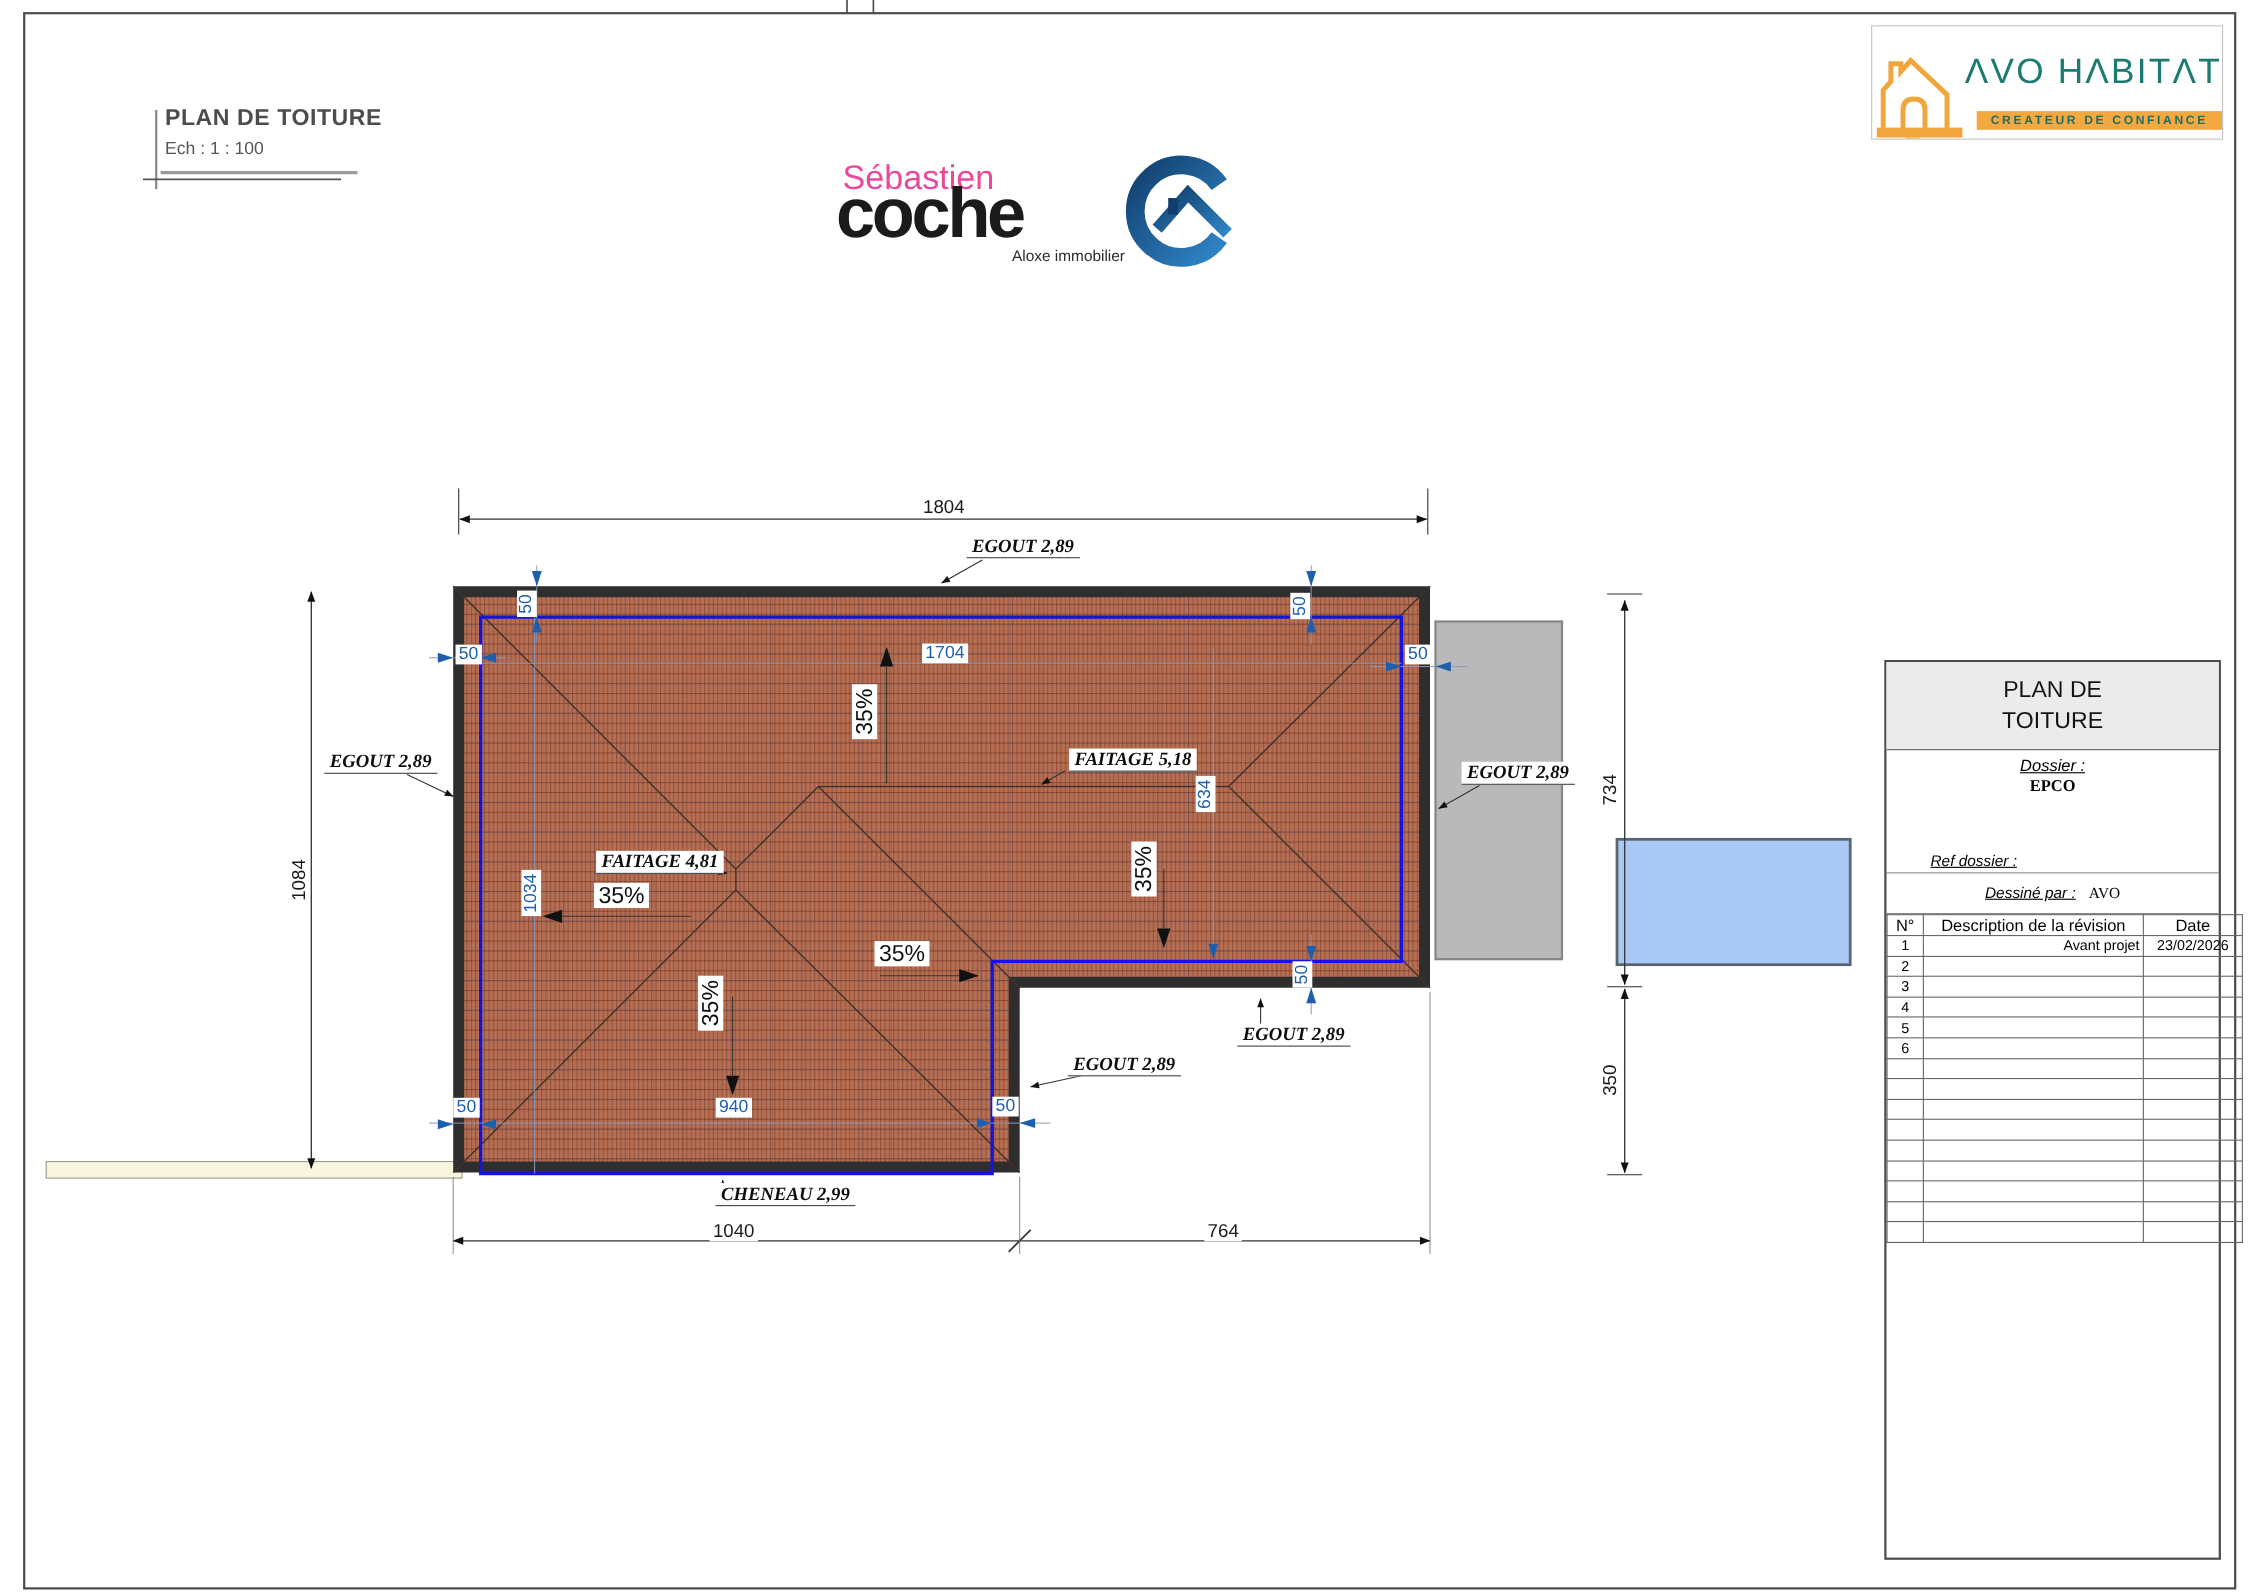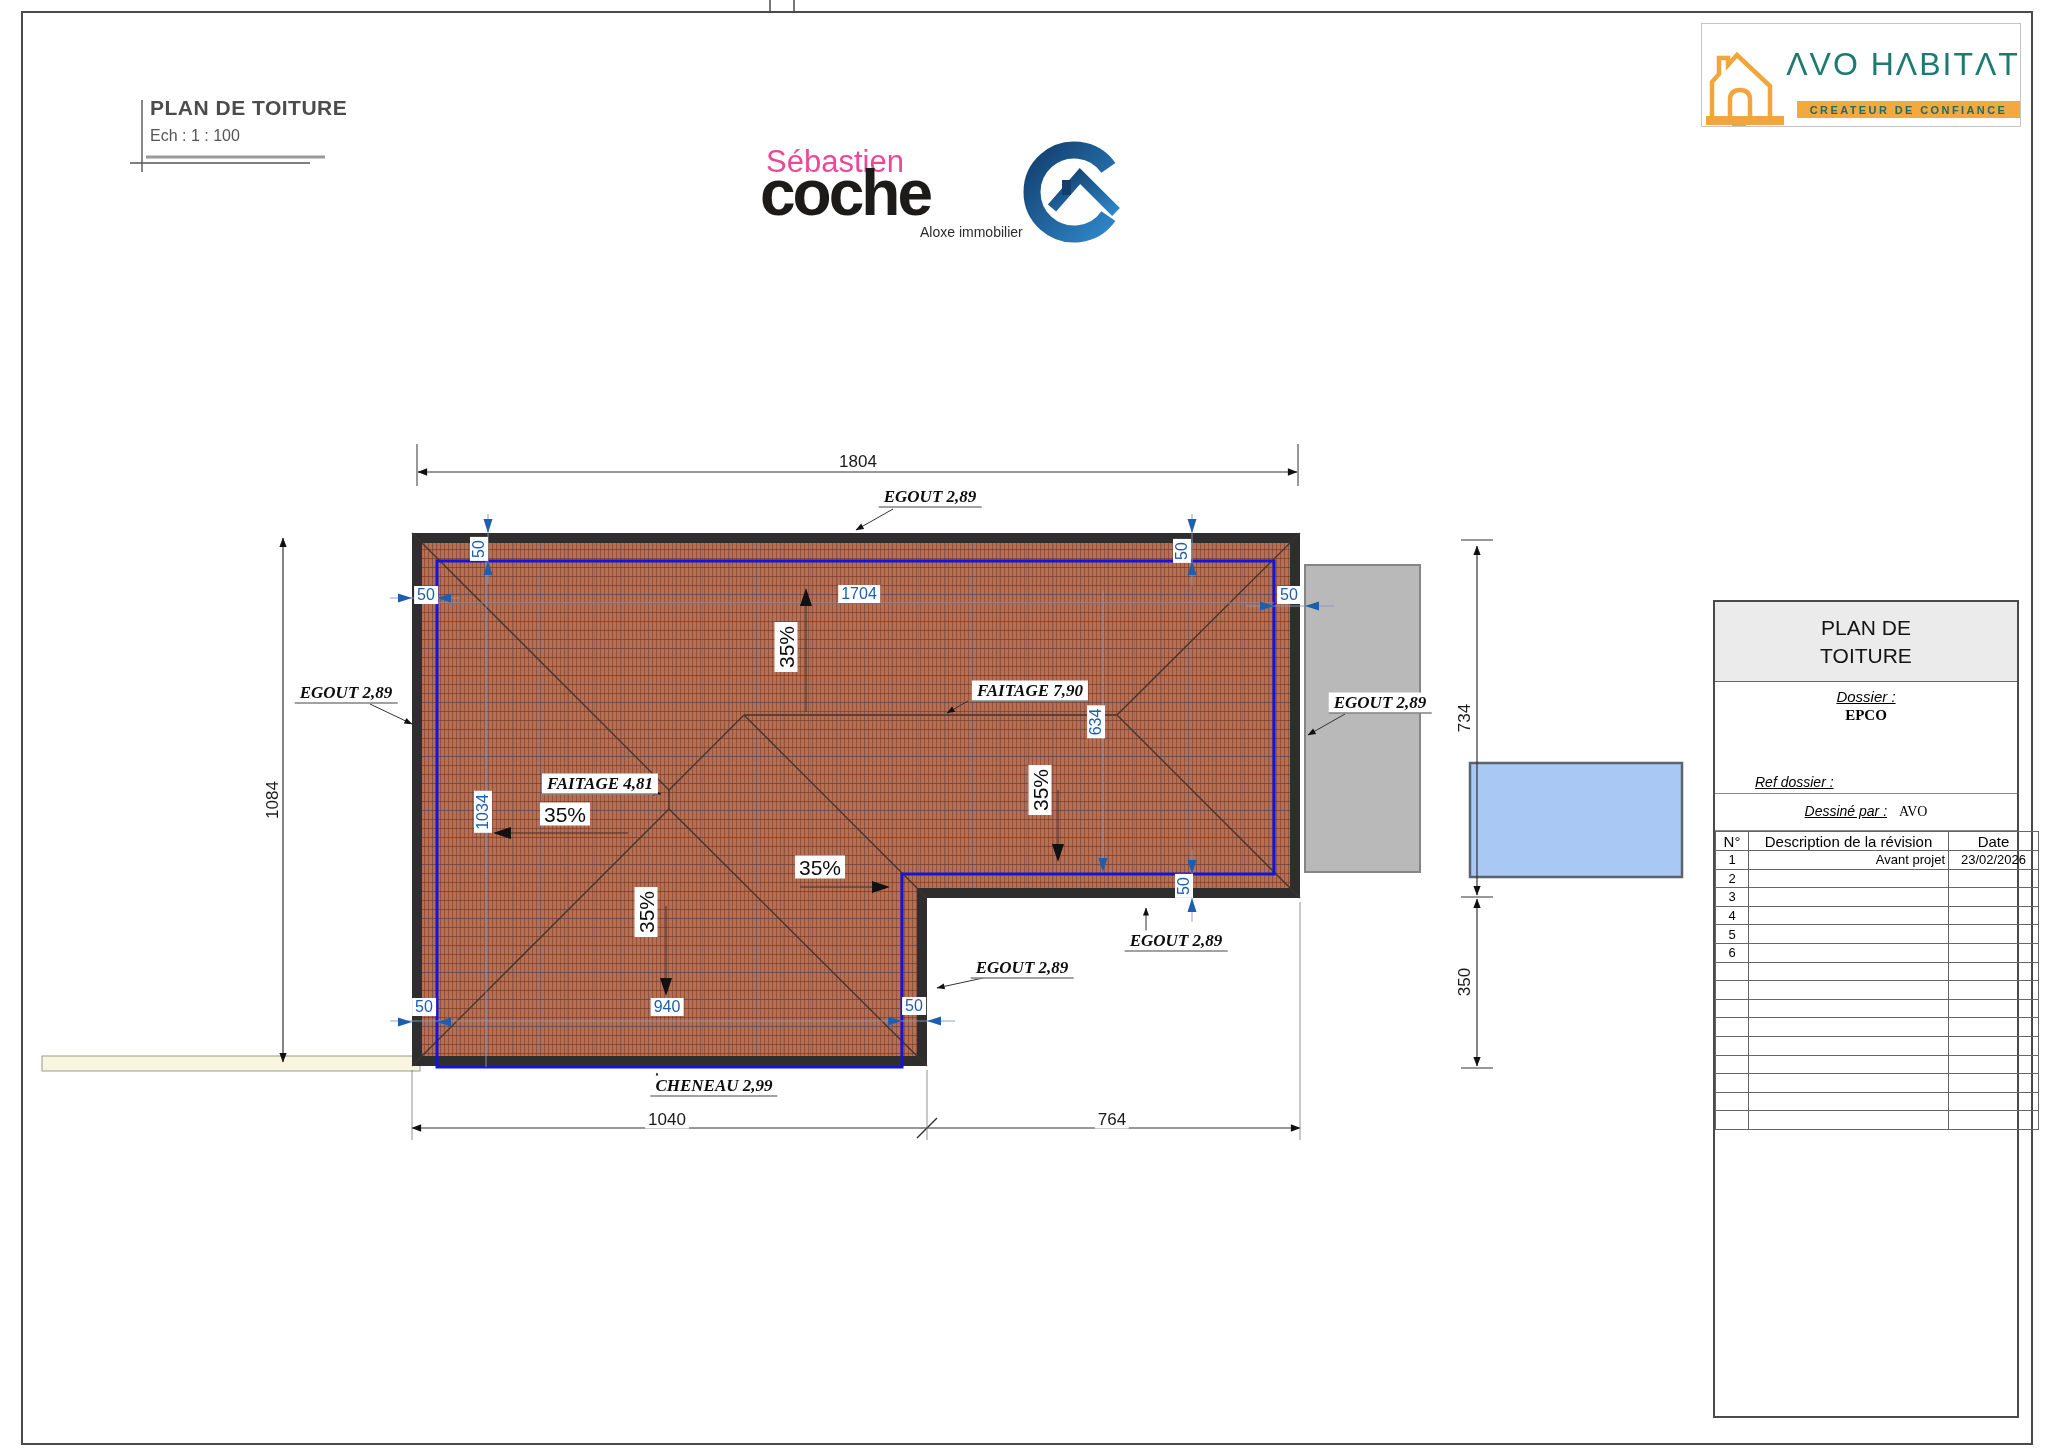--- a/index.html
+++ b/index.html
@@ -197,21 +197,21 @@
 <span class="lbl slope" style="left:565px;top:814px">35%</span>
 <span class="lbl slope rot" style="left:646px;top:912px">35%</span>
 <span class="lbl slope" style="left:820px;top:867px">35%</span>
 <span class="lbl slope rot" style="left:1040px;top:790px">35%</span>
 
 <span class="lbl ann" style="left:930px;top:497px">EGOUT 2,89</span>
 <span class="lbl ann" style="left:346px;top:693px">EGOUT 2,89</span>
 <span class="lbl ann" style="left:1380px;top:703px">EGOUT 2,89</span>
 <span class="lbl ann" style="left:1022px;top:968px">EGOUT 2,89</span>
 <span class="lbl ann" style="left:1176px;top:941px">EGOUT 2,89</span>
-<span class="lbl ann" style="left:1030px;top:691px">FAITAGE 7,90</span>
+<span class="lbl ann" style="left:1030px;top:691px">FAITAGE 5,18</span>
 <span class="lbl ann" style="left:600px;top:784px">FAITAGE 4,81</span>
 <span class="lbl ann" style="left:714px;top:1086px">CHENEAU 2,99</span>
 
 <div class="abs tb">
   <div class="sec tb-header">
     <span>PLAN DE TOITURE</span>
   </div>
   <div class="sec" style="height:112px">
     <span class="cent iu" style="top:6px;font-size:15px">Dossier :</span>
     <span class="cent serif" style="top:25px;font-weight:bold;font-size:15px">EPCO</span>

